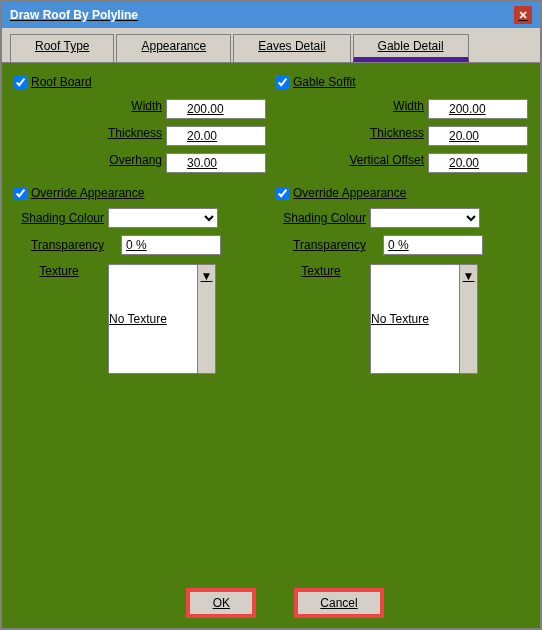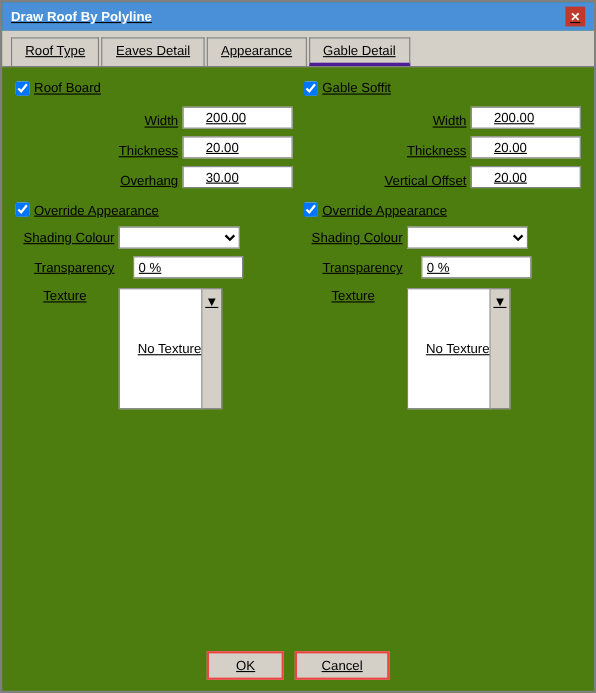--- a/index.html
+++ b/index.html
@@ -50,32 +50,32 @@
       font-weight: bold;
     }
     .tab-bar {
       display: flex;
       background: #d4d0c8;
       padding: 6px 8px 0 8px;
       border-bottom: 1px solid #808080;
       flex-shrink: 0;
     }
     .tab {
-      padding: 4px 12px;
+      padding: 4px 24px;
       border: 1px solid #808080;
       border-bottom: none;
       background: #d4d0c8;
       cursor: pointer;
       margin-right: 2px;
       font-size: 12px;
       color: #000;
     }
     .tab.active {
       background: #d4d0c8;
-      border-bottom: 3px solid #4c1d95;
+      border-bottom: 5px solid #4c1d95;
       z-index: 1;
       font-weight: normal;
     }
     .content {
       padding: 12px;
       flex: 1;
       display: flex;
       flex-direction: column;
     }
     .two-col {
@@ -90,40 +90,41 @@
       gap: 4px;
     }
     .section-header {
       display: flex;
       align-items: center;
       gap: 4px;
       margin-bottom: 6px;
     }
     .field-row {
       display: flex;
-      align-items: flex-end;
+      align-items: flex-start;
       justify-content: flex-end;
       gap: 4px;
       margin-bottom: 3px;
     }
     .field-label {
       color: #000;
       text-align: right;
       min-width: 70px;
     }
     .field-input {
       width: 100px;
       height: 20px;
       border: 1px solid #808080;
       background: white;
       padding: 2px 20px;
       font-size: 12px;
     }
     .checkbox-row {
       display: flex;
+      align-items: center;
       gap: 4px;
       margin: 6px 0 4px 0;
     }
     .shading-row {
       display: flex;
       align-items: center;
       gap: 4px;
       margin-bottom: 3px;
     }
     .shading-label {
@@ -167,27 +168,27 @@
       text-align: center;
       min-width: 90px;
       color: #000;
       margin-top: 0;
     }
     .texture-box-wrap {
       display: flex;
       align-items: flex-start;
     }
     .texture-box {
-      width: 76px;
+      width: 90px;
       height: 110px;
       border: 1px solid #808080;
       background: white;
       display: flex;
       align-items: center;
-      justify-content: flex-end;
+      justify-content: flex-start;
       font-size: 12px;
       color: #000;
     }
     .texture-arrow {
       width: 18px;
       height: 110px;
       border: 1px solid #808080;
       border-left: none;
       background: #d4d0c8;
       display: flex;
@@ -198,25 +199,26 @@
     }
     .bottom-bar {
       display: flex;
       justify-content: center;
       gap: 10px;
       padding: 10px;
       flex-shrink: 0;
     }
     .btn {
       padding: 4px 22px;
-      border: 2px solid #ef4444;
+      border: 4px solid #ef4444;
       background: #d4d0c8;
       cursor: pointer;
       font-size: 12px;
       min-width: 70px;
+      margin-left: 28px;
     }
     input[type="checkbox"] {
       width: 13px;
       height: 13px;
       cursor: pointer;
     }
     .right-col .field-label {
       min-width: 90px;
     }
     .right-col .field-input {
@@ -228,22 +230,22 @@
 
 <div class="window">
 
   <div class="title-bar">
     <span class="title-bar-text">Draw Roof By Polyline</span>
     <button class="close-btn">✕</button>
   </div>
 
   <div class="tab-bar">
     <div class="tab">Roof Type</div>
+    <div class="tab">Appearance</div>
     <div class="tab">Eaves Detail</div>
-    <div class="tab">Appearance</div>
     <div class="tab active">Gable Detail</div>
   </div>
 
   <div class="content">
     <div class="two-col">
 
       <div class="col">
         <div class="section-header">
           <input type="checkbox" checked="" style="">
           <span>Roof Board</span>

